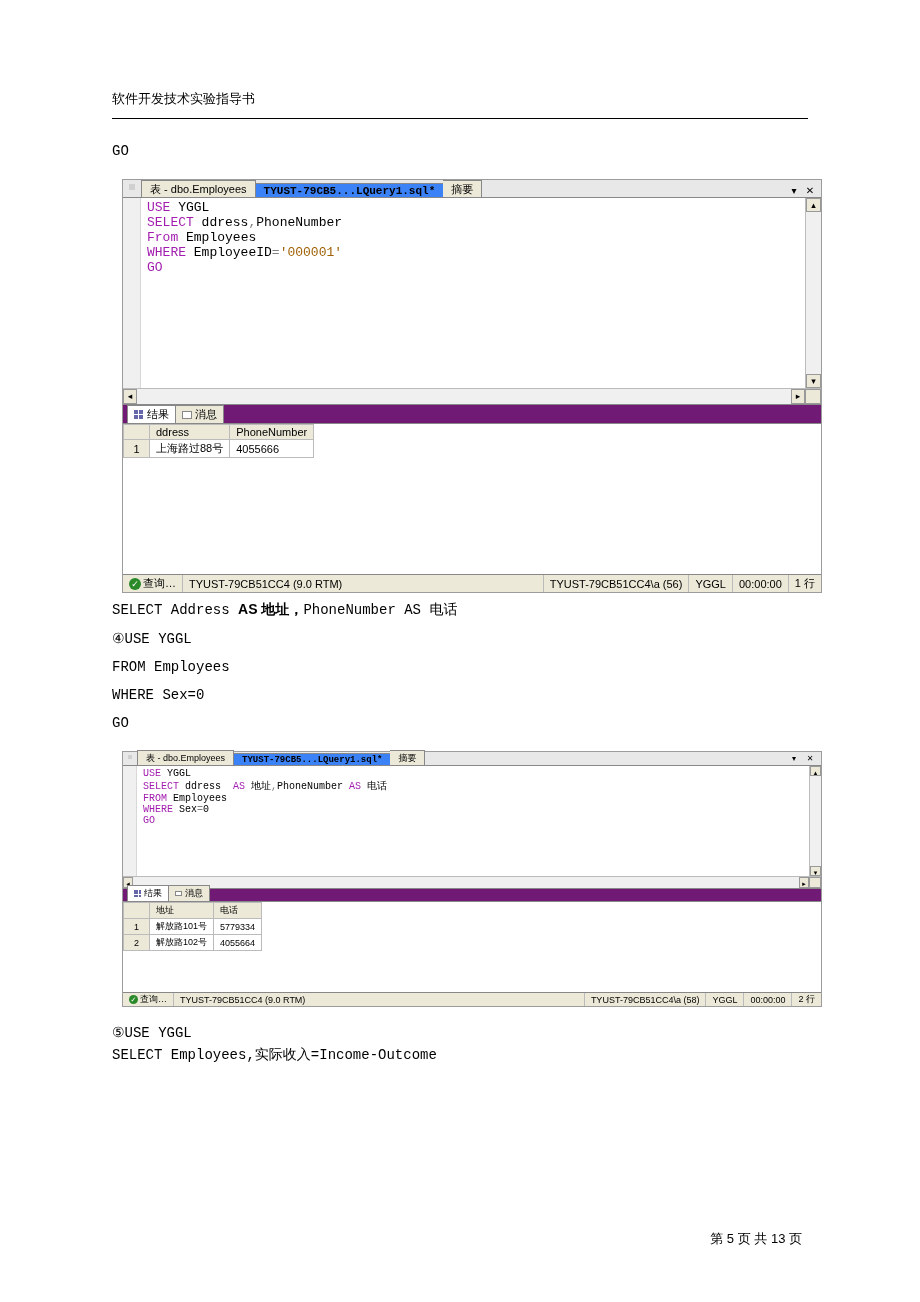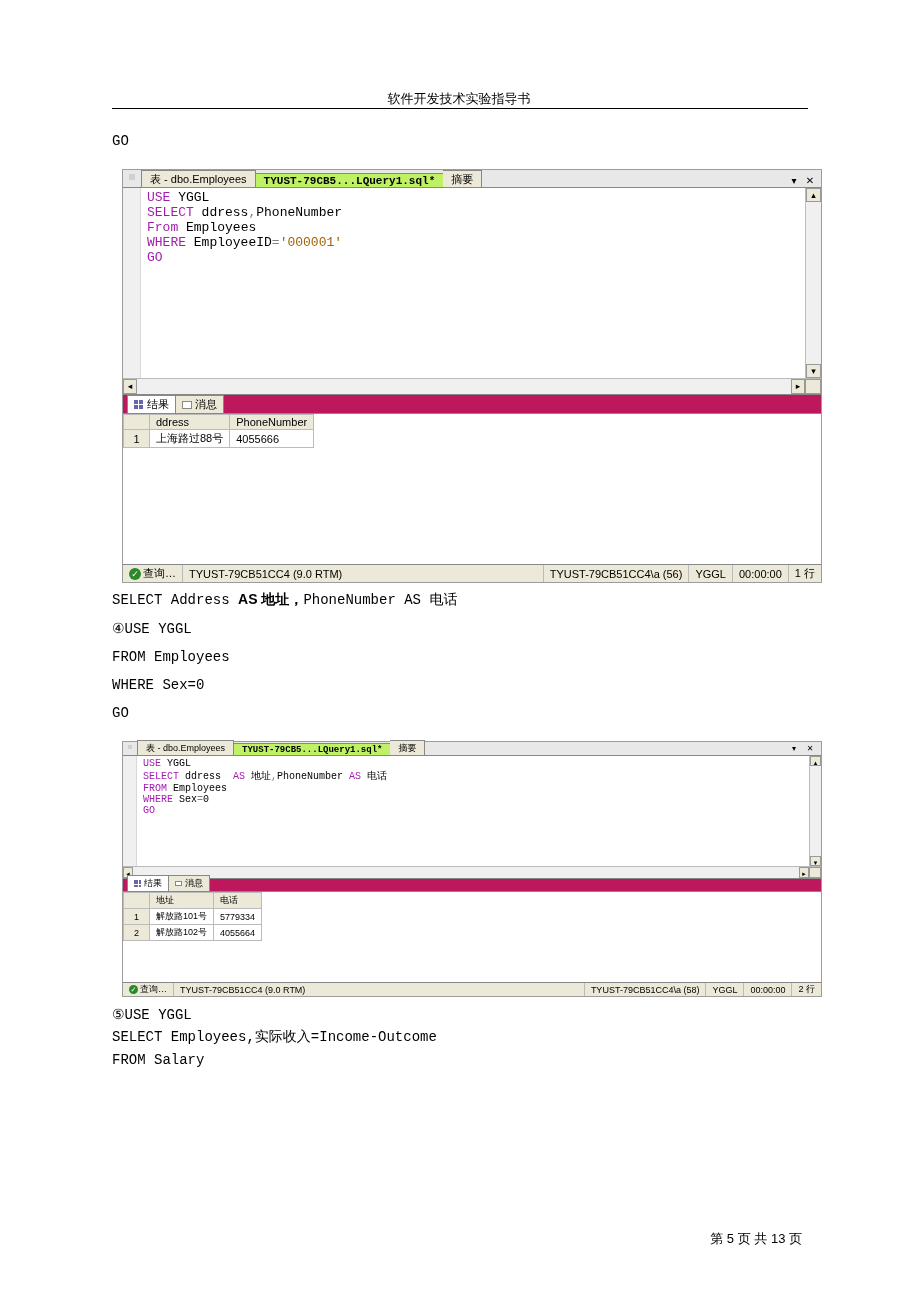--- a/index.html
+++ b/index.html
@@ -11,22 +11,22 @@
     width: 920px;
     height: 1302px;
     position: relative;
   }
   .page {
     padding: 90px 112px 40px 112px;
   }
   .header-line {
     border-bottom: 1px solid #000;
     margin-bottom: 4px;
-    text-align: center;
-    padding-bottom: 0;
+    text-align: left;
+    padding-bottom: 10px;
     padding-right: 2px;
     font-size: 13px;
   }
   .body-text {
     line-height: 2.0;
     font-size: 14px;
     font-family: "Courier New", "SimSun", monospace;
   }
   .body-text span.mono { font-family: "Courier New", monospace; }
   .body-text .as { font-family: "SimSun", sans-serif; font-weight: bold; }
@@ -60,21 +60,21 @@
   .tab {
     padding: 1px 8px 0 8px;
     border: 1px solid #888;
     border-bottom: none;
     margin-right: -1px;
     background: #ece9d8;
     font-family: "SimSun", sans-serif;
     white-space: nowrap;
   }
   .tab.active {
-    background: #bef264;
+    background: #3b82f6;
     font-weight: bold;
     font-family: "Courier New", monospace;
   }
   .tab.summary {
     border-left: none;
   }
   .tabstrip .winbtns {
     margin-left: auto;
     display: flex;
     gap: 2px;
@@ -134,21 +134,21 @@
   }
   .code-scroll-h .track { flex:1; background: #f0f0f0; }
   .code-scroll-h .corner { width:16px; background:#ece9d8; border:1px solid #999; }
   .kw-blue { color: #a21caf; }
   .kw-gray { color: #808080; }
   .kw-red { color: #a16207; }
   .result-tabs {
     display: flex;
     align-items: flex-end;
     height: 20px;
-    background: #be185d;
+    background: #701a75;
     padding-left: 4px;
     border-top: 1px solid #888;
     border-bottom: 1px solid #888;
     font-size: 11px;
   }
   .result-tabs .rtab {
     padding: 1px 6px;
     border: 1px solid #888;
     border-bottom: none;
     background: #fff;
@@ -397,20 +397,19 @@
           </div>
         <div class="cell flex">TYUST-79CB51CC4 (9.0 RTM)</div>
         <div class="cell">TYUST-79CB51CC4\a (58)</div>
         <div class="cell">YGGL</div>
         <div class="cell">00:00:00</div>
         <div class="cell">2 行</div>
       </div>
     </div>
   </div>
 
-  <div class="body-text" style="margin-top:6px; line-height:1.6;">
+  <div class="body-text" style="margin-top:14px; line-height:1.6;">
     <div><span class="circled">⑤</span><span class="mono">USE YGGL</span></div>
     <div><span class="mono">SELECT  Employees,实际收入=Income-Outcome</span></div>
-    <div><span class="mono">FROM Salary</span></div>
   </div>
 </div>
 
 <div class="footer">第 5 页 共 13 页</div>
 
 </body></html>

